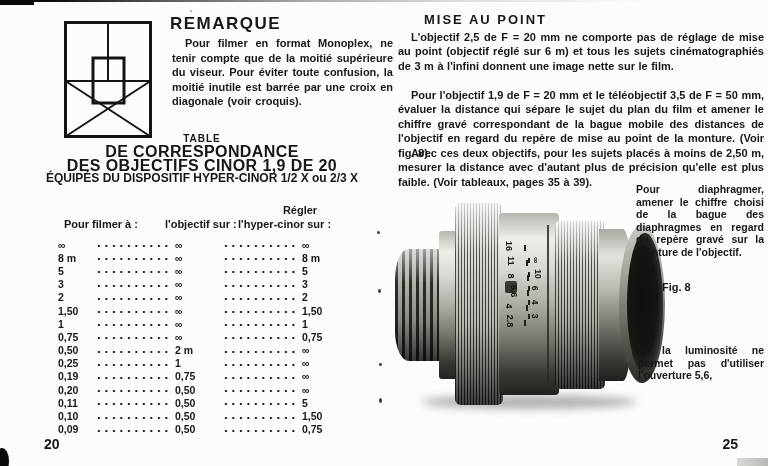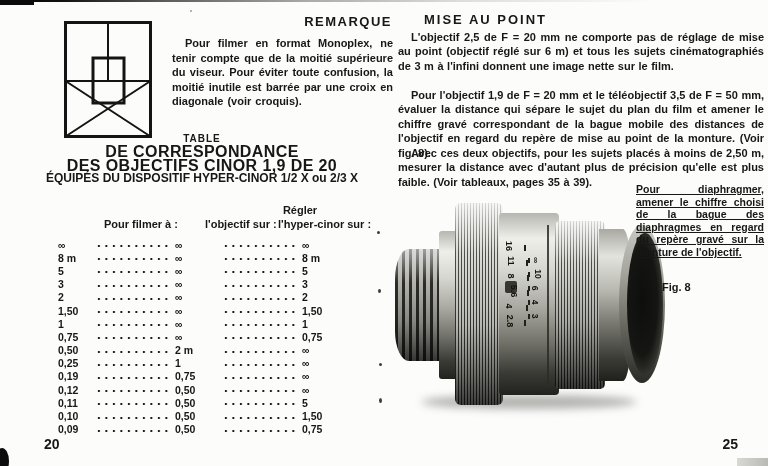--- a/index.html
+++ b/index.html
@@ -15,53 +15,53 @@
   .edge-top{position:absolute;left:0;top:0;width:768px;height:2px;
     background:linear-gradient(90deg,#000 0%,#111 8%,#555 20%,#aaa 40%,#ddd 60%,rgba(255,255,255,0) 85%);}
   .edge-top-corner{position:absolute;left:0;top:0;width:34px;height:5px;background:#0b0b0b;}
   .corner-bl{position:absolute;left:-5px;bottom:-8px;width:14px;height:26px;background:#0c0c0c;border-radius:50%;}
   .patch-br{position:absolute;right:0;bottom:0;width:31px;height:8px;
     background:linear-gradient(90deg,#d8d8d4,#b9b9b5);}
   .speck{position:absolute;background:#3c3c3a;border-radius:50%;}
 
   
   .viewfinder{position:absolute;left:64px;top:21px;}
-  .remarque-title{position:absolute;left:170px;top:14px;width:222px;text-align:right;
-    font-size:13px;letter-spacing:1.5px;}
+  .remarque-title{position:absolute;left:170px;top:14px;width:222px;text-align:left;
+    font-size:17px;letter-spacing:1.5px;}
   .remarque-body{position:absolute;left:172px;top:36px;width:221px;
     font-size:11px;line-height:14.6px;text-align:justify;text-indent:13px;word-spacing:1px;}
 
   .tbl-title{position:absolute;left:26px;top:132px;width:352px;text-align:center;line-height:13.4px;}
   .tt0{font-size:10px;letter-spacing:1px;}
   .tt{font-size:16px;letter-spacing:.4px;}
   .tt4{font-size:12px;letter-spacing:0;}
 
   .regler{position:absolute;left:220px;top:204px;width:160px;text-align:center;font-size:11px;}
-  .col-h{position:absolute;top:218px;font-size:11px;margin-left:40px;}
+  .col-h{position:absolute;top:218px;font-size:11px;}
   .ch1{left:64px;} .ch2{left:165px;} .ch3{left:238px;}
 
   .t-rows{position:absolute;left:58px;top:238px;width:288px;}
   .t-row{display:flex;align-items:center;height:13.2px;font-size:10.5px;}
   .t-row .v{white-space:nowrap;}
   .v1{width:36px;} .v2{width:46px;} .v3{width:44px;}
   .dots{flex:1;height:11px;margin:0 6px 0 2px;
     background-image:radial-gradient(circle at 3px 7px,#1c1c1a 1.05px,rgba(0,0,0,0) 1.35px);
     background-size:7.5px 11px;background-repeat:repeat-x;}
 
   .pageno{position:absolute;bottom:14px;font-size:14px;}
   .pn-left{left:44px;} .pn-right{right:30px;margin-left:12px;}
 
   
   .map-title{position:absolute;left:424px;top:12px;font-size:13px;letter-spacing:2px;}
   .rp{position:absolute;left:398px;width:366px;font-size:11px;line-height:14.4px;
     text-align:justify;text-indent:13px;word-spacing:.5px;}
   .p1{top:30px;} .p2{top:88px;} .p3{top:146px;}
   .p4{top:390px;text-indent:0;}
   .side-note{position:absolute;left:636px;width:128px;font-size:10.5px;line-height:12.6px;
-    text-align:justify;text-decoration:underline;}
+    text-align:justify;}
   .sn1{top:183px;}
   .sn2{top:344px;width:126px;left:638px;}
   .fig-caption{position:absolute;left:662px;top:281px;font-size:11px;}
 
   
   .lens{position:absolute;left:395px;top:197px;width:272px;height:214px;margin:0;}
   .lens>div{position:absolute;}
   .metal{background:linear-gradient(180deg,#b6b6b0 0%,#efefea 14%,#d6d6d0 32%,#a9a9a2 52%,#6f6f68 72%,#3a3a35 88%,#21211e 100%);}
   .l-shadow{left:26px;top:198px;width:216px;height:14px;border-radius:50%;
     background:rgba(40,40,36,.35);filter:blur(4px);}
@@ -203,21 +203,21 @@
         <span class="v v3">∞</span>
       </div>
       <div class="t-row">
         <span class="v v1">0,19</span>
         <span class="dots"></span>
         <span class="v v2">0,75</span>
         <span class="dots"></span>
         <span class="v v3">∞</span>
       </div>
       <div class="t-row">
-        <span class="v v1">0,12</span>
+        <span class="v v1">0,20</span>
         <span class="dots"></span>
         <span class="v v2">0,50</span>
         <span class="dots"></span>
         <span class="v v3">∞</span>
       </div>
       <div class="t-row">
         <span class="v v1">0,11</span>
         <span class="dots"></span>
         <span class="v v2">0,50</span>
         <span class="dots"></span>
@@ -281,15 +281,16 @@
         <span class="ltick" style="height: 5px; left: 133px; top: 89px;"></span>
         <span class="lnum" style="font-size: 8.5px; left: 138px; top: 100px;">4</span>
         <span class="ltick" style="height: 5px; left: 133px; top: 103px;"></span>
         <span class="lnum" style="font-size: 8.5px; left: 138px; top: 114px;">3</span>
         <span class="ltick" style="height: 5px; left: 133px; top: 117px;"></span>
       </div>
   </figure>
 
   <p class="side-note sn1" style="margin:0;">Pour diaphragmer, amener le chiffre choisi de la bague des diaphragmes en regard du repère gravé sur la monture de l'objectif.</p>
   <div class="fig-caption">Fig. 8</div>
+  <p class="side-note sn2" style="margin:0;">Si la luminosité ne permet pas d'utiliser l'ouverture 5,6,</p>
 
   <div class="pageno pn-right">25</div>
 </div>
 
 </body></html>

